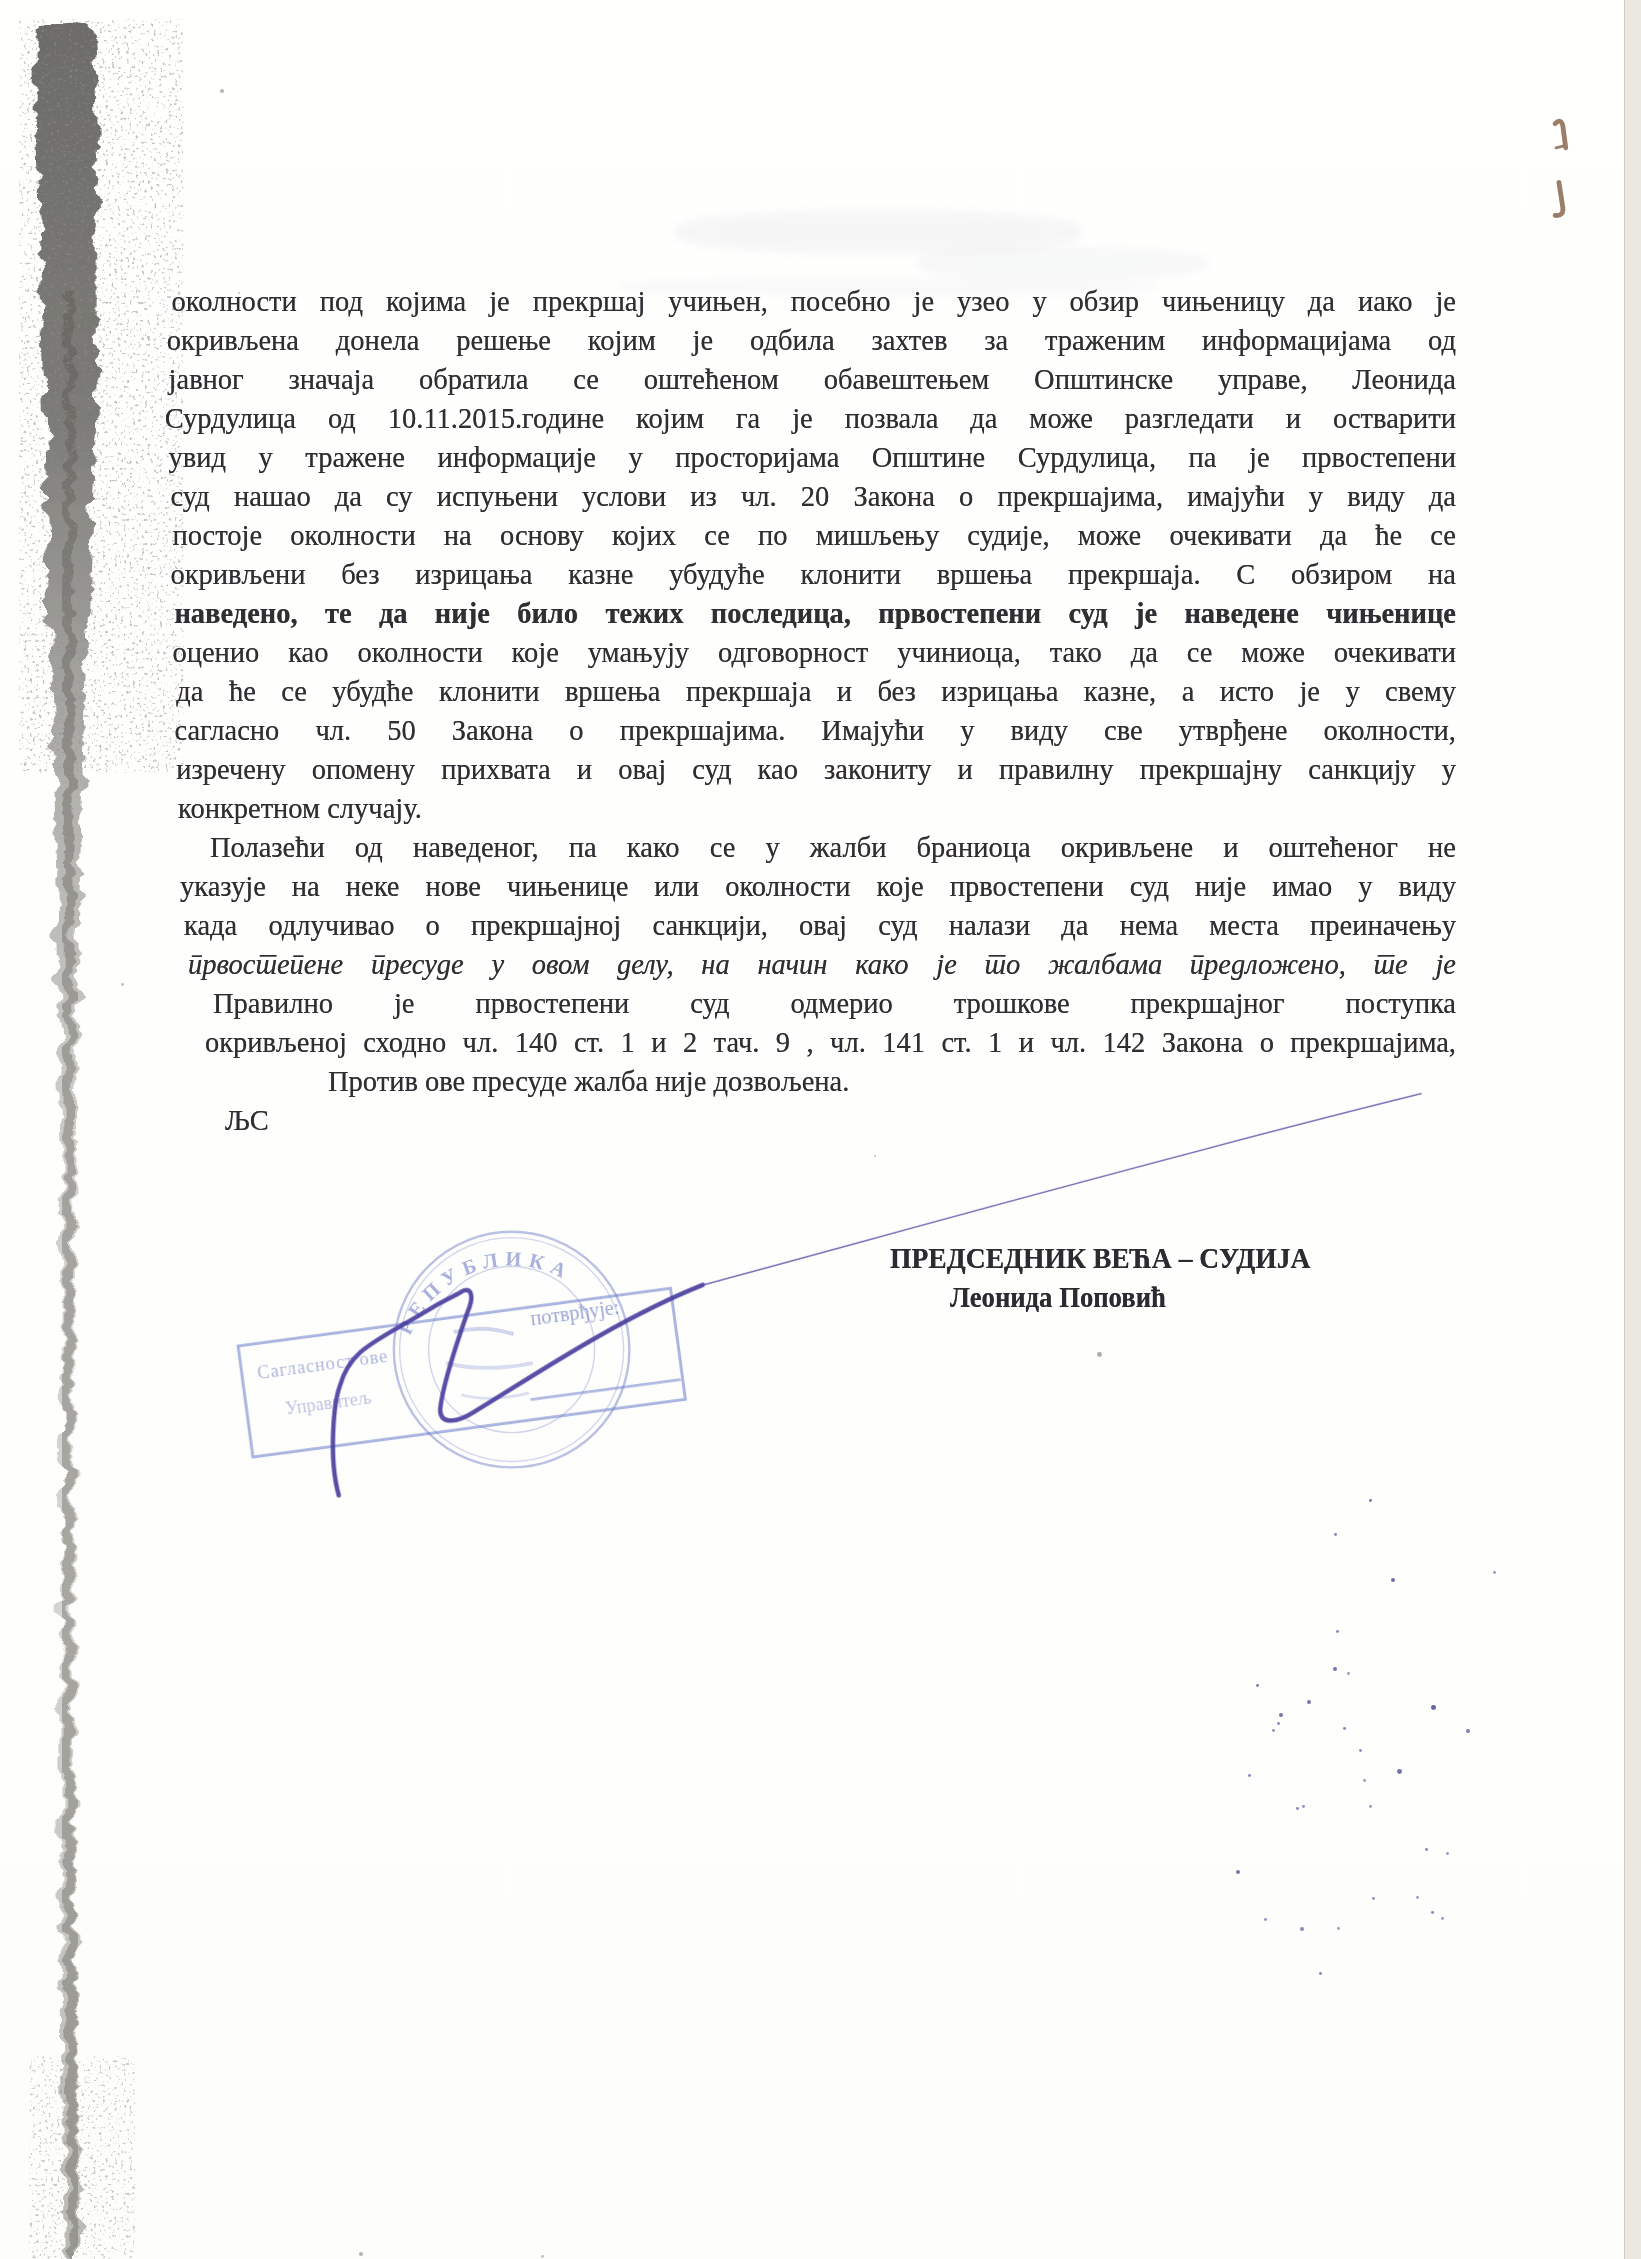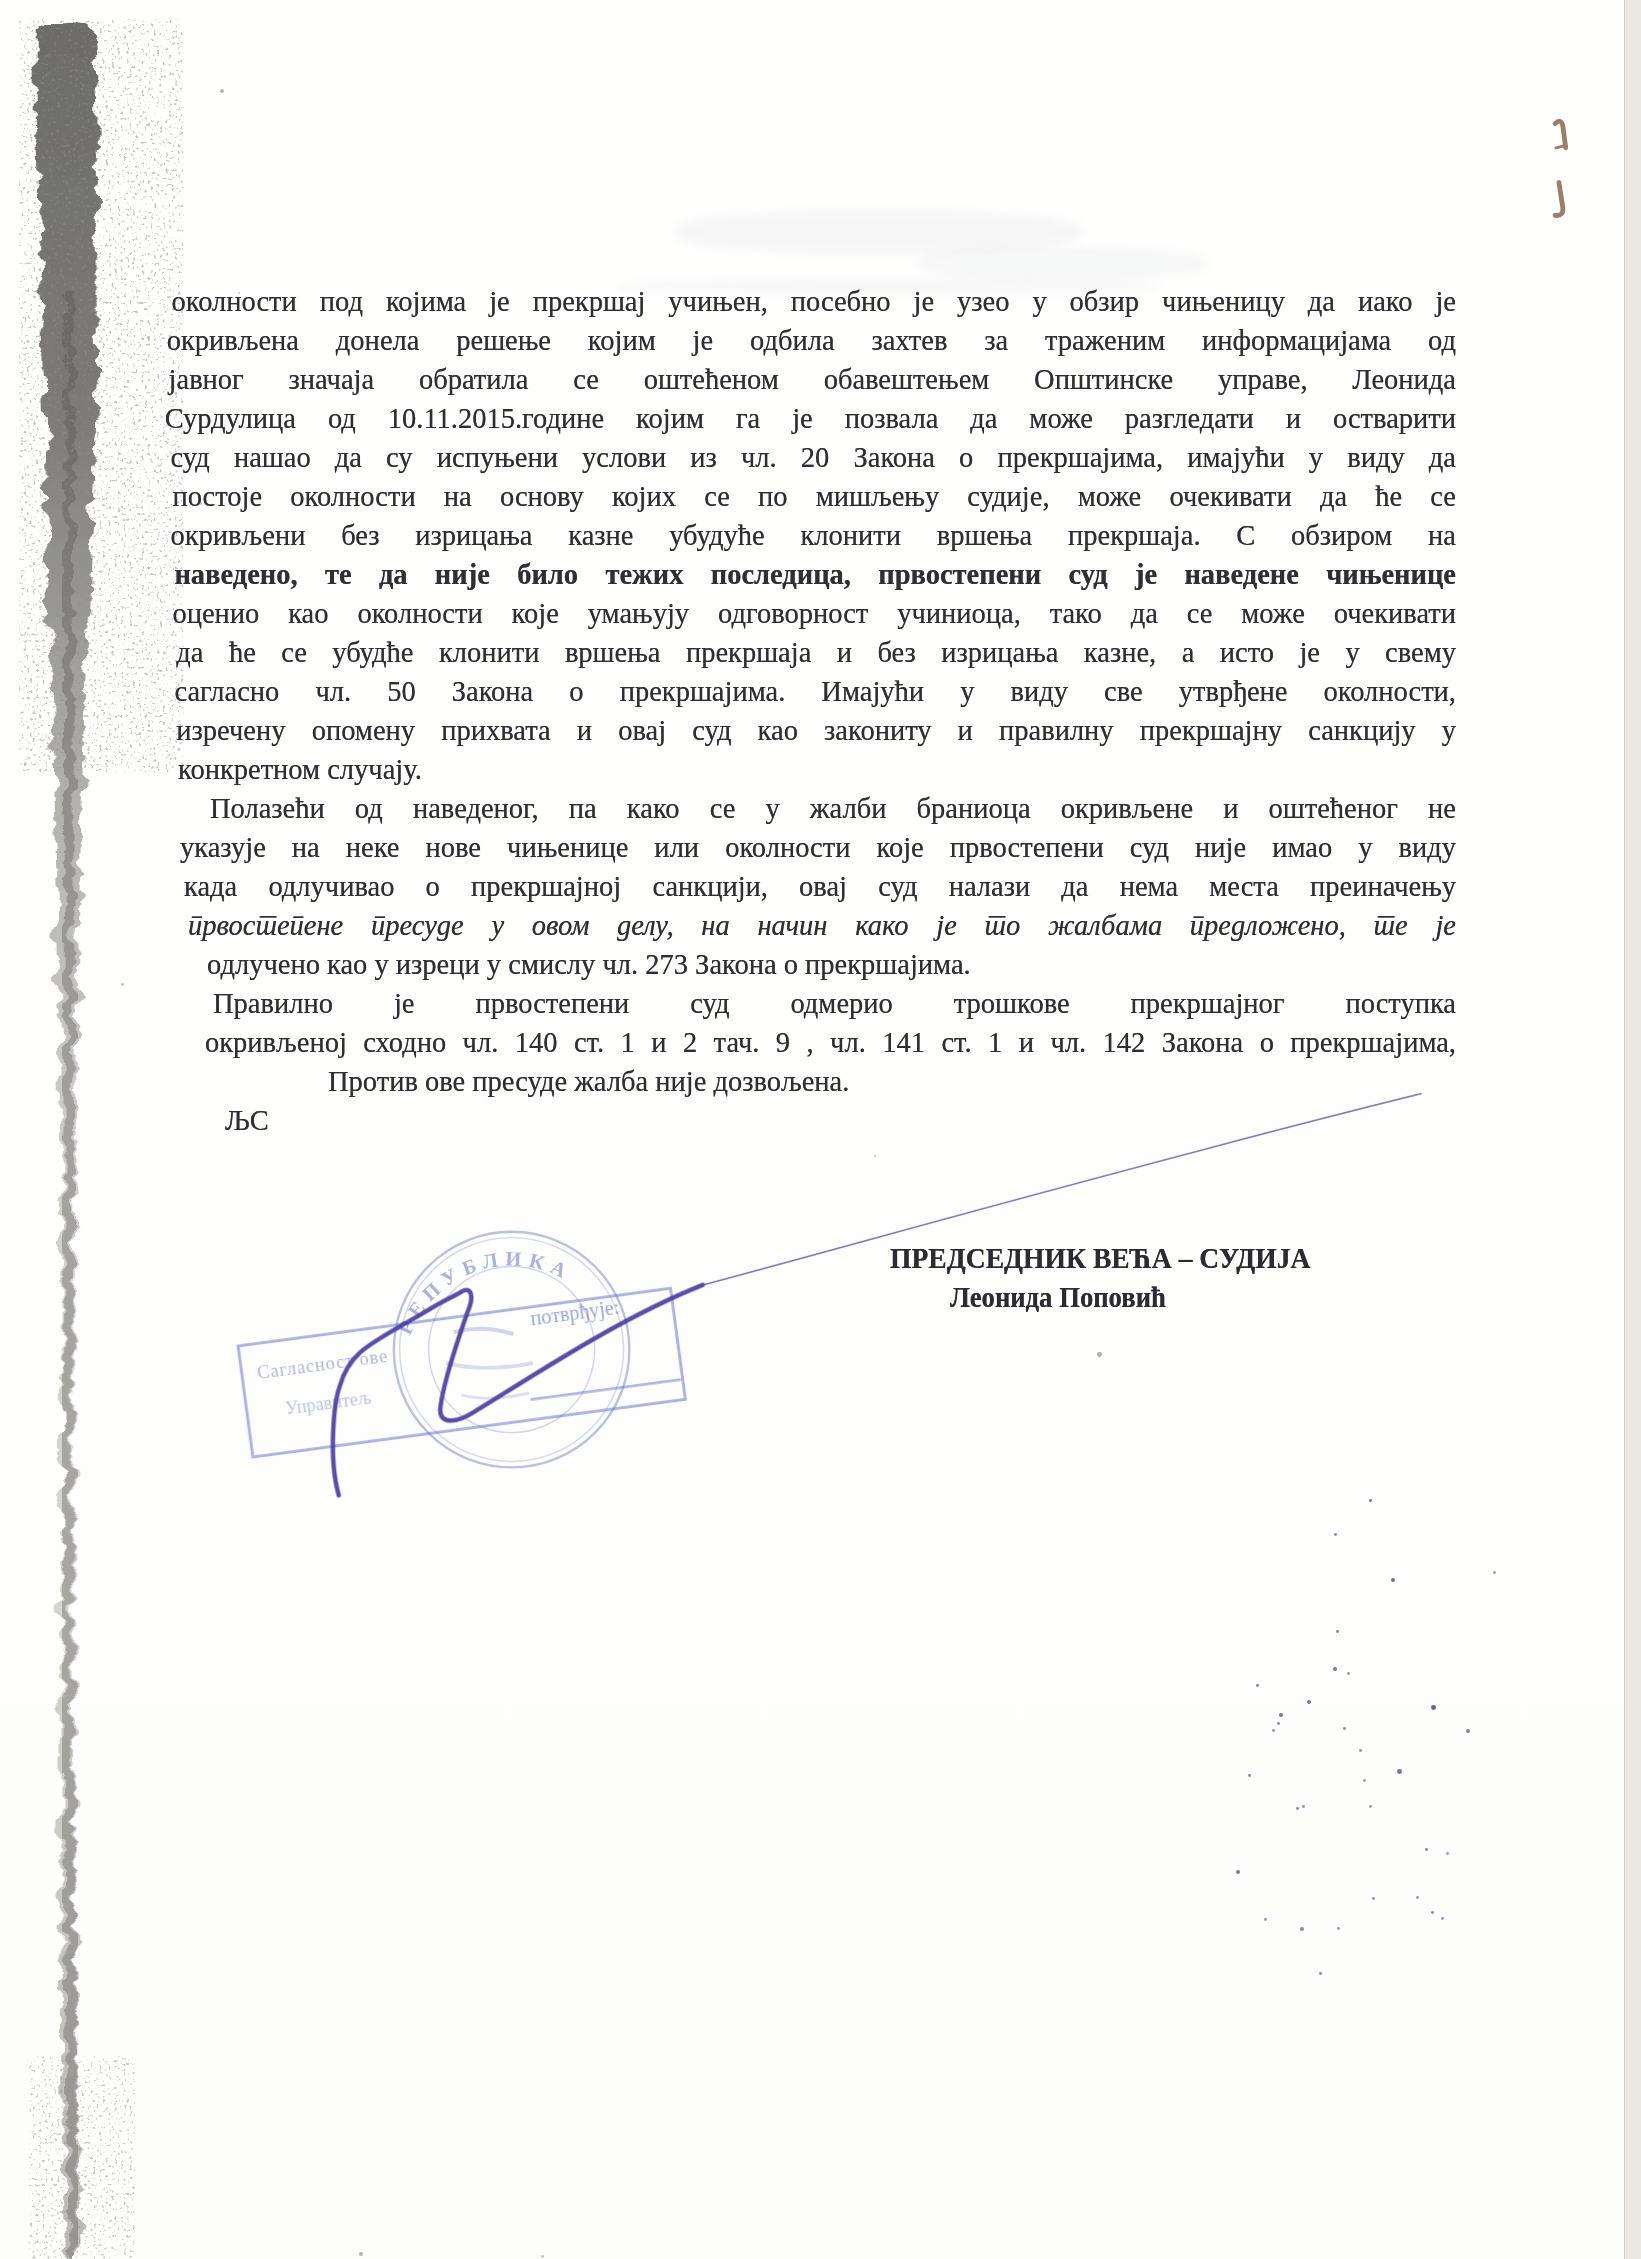--- a/index.html
+++ b/index.html
@@ -128,34 +128,34 @@
     <path stroke-width="1.6" opacity="0.8" d="M 728,1331 C 900,1285 1200,1200 1472,1133"></path>
   </g>
 </svg>
 
 <div class="text-block">
 
 <div class="line" style="padding-left: 14.5px;">околности под којима је прекршај учињен, посебно је узео у обзир чињеницу да иако је</div>
     <div class="line" style="padding-left: 9.7px;">окривљена донела решење којим је одбила захтев за траженим информацијама од</div>
     <div class="line" style="padding-left: 11.6px;">јавног значаја обратила се оштећеном обавештењем Општинске управе, Леонида</div>
     <div class="line" style="padding-left: 7.7px;">Сурдулица од 10.11.2015.године којим га је позвала да може разгледати и остварити</div>
+    <div class="line" style="padding-left: 11.6px;">увид у тражене информације у просторијама Општине Сурдулица, па је првостепени</div>
     <div class="line" style="padding-left: 13.5px;">суд нашао да су испуњени услови из чл. 20 Закона о прекршајима, имајући у виду да</div>
     <div class="line" style="padding-left: 15.4px;">постоје околности на основу којих се по мишљењу судије, може очекивати да ће се</div>
     <div class="line" style="padding-left: 13.5px;">окривљени без изрицања казне убудуће клонити вршења прекршаја. С обзиром на</div>
     <div class="line" style="padding-left: 17.4px; font-weight: bold;">наведено, те да није било тежих последица, првостепени суд је наведене чињенице</div>
     <div class="line" style="padding-left: 15.4px;">оценио као околности које умањују одговорност учиниоца, тако да се може очекивати</div>
     <div class="line" style="padding-left: 19.3px;">да ће се убудће клонити вршења прекршаја и без изрицања казне, а исто је у свему</div>
     <div class="line" style="padding-left: 17.4px;">сагласно чл. 50 Закона о прекршајима. Имајући у виду све утврђене околности,</div>
     <div class="line" style="padding-left: 19.3px;">изречену опомену прихвата и овај суд као закониту и правилну прекршајну санкцију у</div>
     <div class="line noj" style="padding-left: 21px;">конкретном случају.</div>
     <div class="line" style="padding-left: 53px;">Полазећи од наведеног, па како се у жалби браниоца окривљене и оштећеног не</div>
     <div class="line" style="padding-left: 23px;">указује на неке нове чињенице или околности које првостепени суд није имао у виду</div>
     <div class="line" style="padding-left: 27px;">када одлучивао о прекршајној санкцији, овај суд налази да нема места преиначењу</div>
     <div class="line" style="padding-left: 31px; font-style: italic;">првостепене пресуде у овом делу, на начин како је то жалбама предложено, те је</div>
-    <div class="line noj" style="padding-left: 50px;">одлучено као у изреци у смислу чл. 273 Закона о прекршајима.</div>
     <div class="line" style="padding-left: 56px;">Правилно је првостепени суд одмерио трошкове прекршајног поступка</div>
     <div class="line" style="padding-left: 48px;">окривљеној сходно чл. 140 ст. 1 и 2 тач. 9 , чл. 141 ст. 1 и чл. 142 Закона о прекршајима,</div>
     <div class="line noj" style="padding-left: 171px;">Против ове пресуде жалба није дозвољена.</div>
     <div class="line noj" style="padding-left: 68px;">ЉС</div>
   </div>
 
 <div class="signoff-title">ПРЕДСЕДНИК ВЕЋА – СУДИЈА</div>
 <div class="signoff-name">Леонида Поповић</div>
 
 <div>

